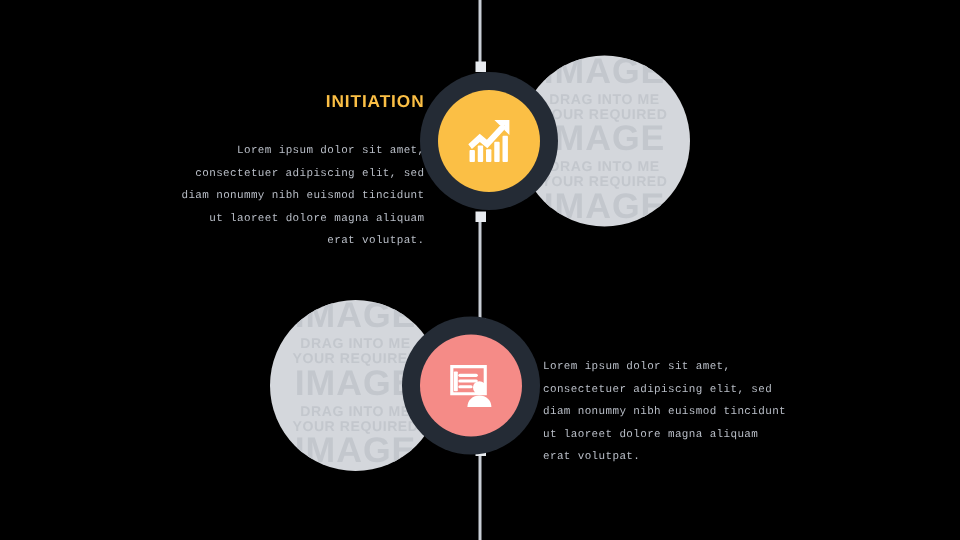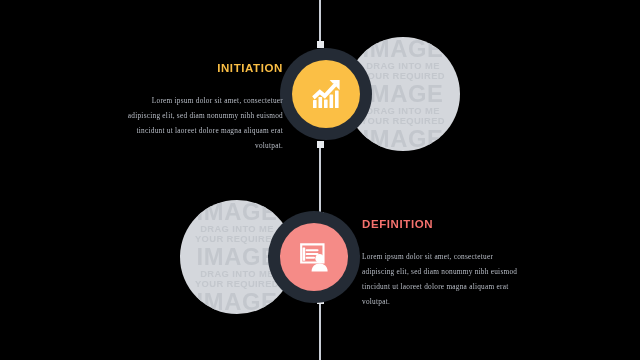--- a/index.html
+++ b/index.html
@@ -99,21 +99,21 @@
   .tb-title {
     font-size:11.5px;
     font-weight:bold;
     letter-spacing:0.6px;
     margin-bottom:6px;
   }
   .tb-title.amber { color:#fbbf45; }
   .tb-title.coral { color:#f4726e; }
 
   .tb-body {
-    font-family:Liberation Serif, serif;
+    font-family:Liberation Mono, monospace;
     font-size:7.3px;
     line-height:2.05;
     color:#b9bec7;
     letter-spacing:0.25px;
     margin-top:20px;
   }
 </style>
 </head>
 <body>
 
@@ -188,17 +188,16 @@
         <g fill="#ffffff">
           <rect x="4.6" y="6.6" width="2.6" height="13.2" rx="0.5"></rect>
           <circle cx="21.6" cy="17.4" r="4.3"></circle>
           <path d="M13.6 30.4 C13.6 25.6 17.2 22.6 21.6 22.6 C26.0 22.6 29.6 25.6 29.6 30.4 Z"></path>
         </g>
       </svg>
     </span>
   </div>
 
   <div class="text-block right">
-    <div class="tb-title coral">DEFINITION</div>
     <div class="tb-body">Lorem ipsum dolor sit amet, consectetuer adipiscing elit, sed diam nonummy nibh euismod tincidunt ut laoreet dolore magna aliquam erat volutpat.</div>
   </div>
 
 </div>
 
 </body></html>

